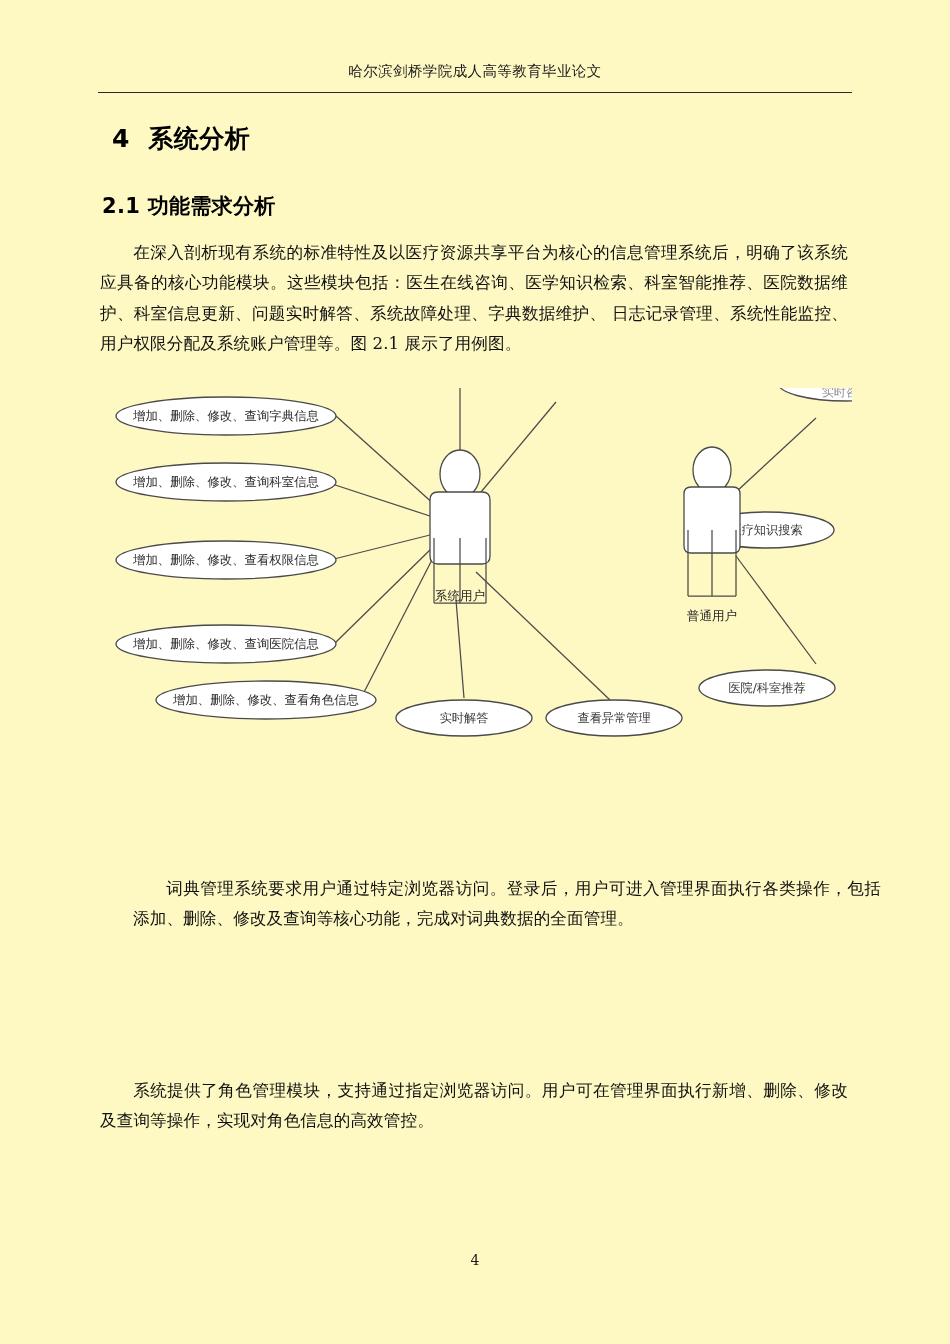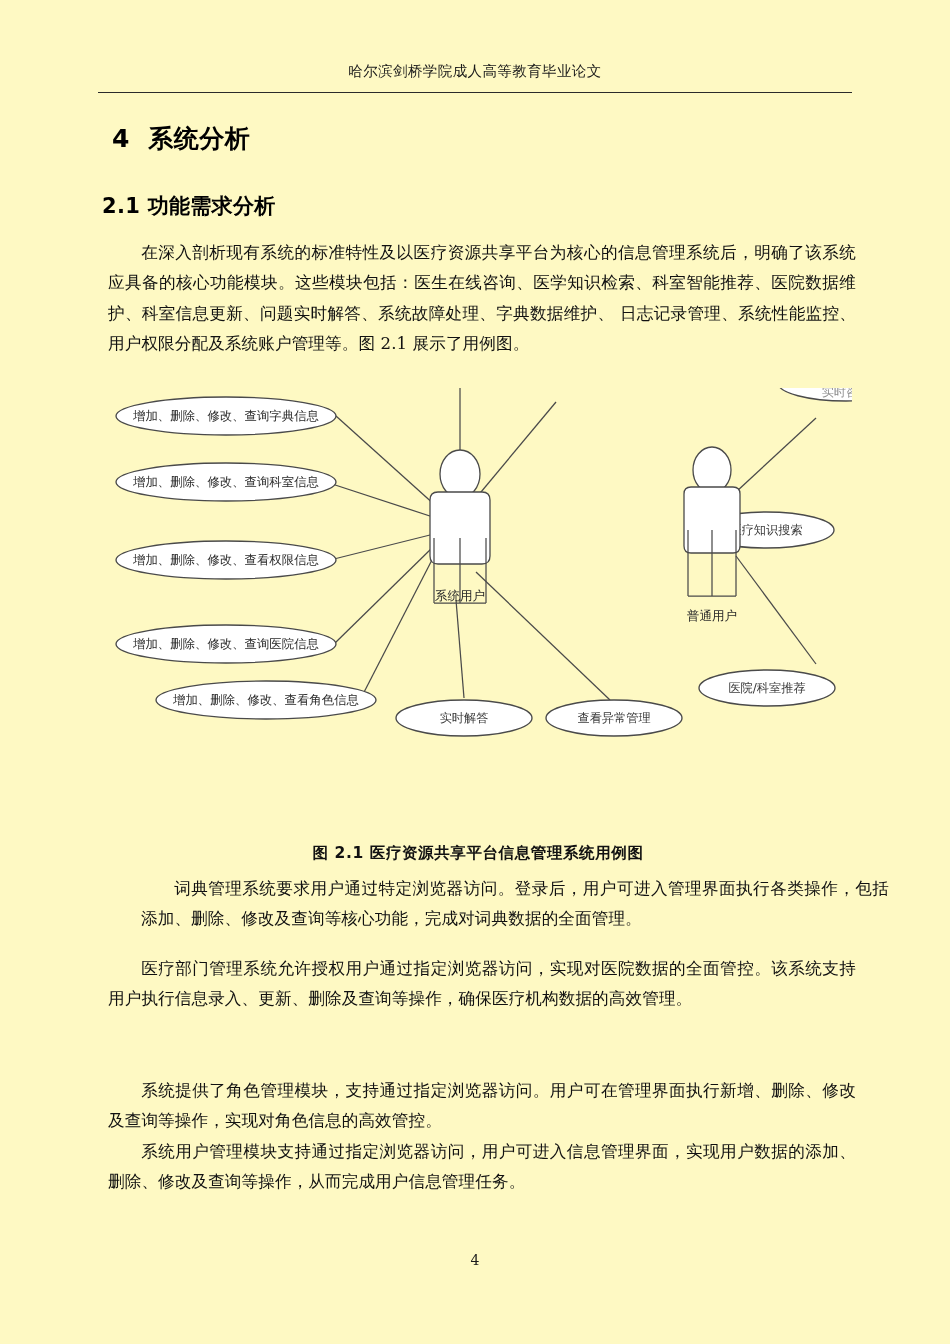--- a/index.html
+++ b/index.html
@@ -58,21 +58,21 @@
     font-size: 21px;
     font-weight: 700;
     letter-spacing: 0.3px;
     color: #000;
     white-space: pre;
   }
 
   
   .para {
     position: absolute;
-    left: 108px;
+    left: 100px;
     width: 748px;
     font-size: 16.6px;
     line-height: 30.4px;
     text-align: justify;
     text-justify: inter-character;
     text-indent: 2em;
     color: #111;
     letter-spacing: 0.1px;
   }
 
@@ -229,22 +229,19 @@
         <line class="uc-line" x1="584" y1="142" x2="584" y2="208"></line>
         <line class="uc-line" x1="632" y1="142" x2="632" y2="208"></line>
         <line class="uc-line" x1="608" y1="142" x2="608" y2="208"></line>
         <line class="uc-line" x1="584" y1="208" x2="632" y2="208"></line>
         <text class="actor-label" x="608" y="232">普通用户</text>
       </g>
 
     </svg>
   </div>
 
-  <div class="fig-caption">图 2.1 医疗资源共享平台信息管理系统用例图</div>
 
   <div class="para" style="top:874px;margin-left:33px;">词典管理系统要求用户通过特定浏览器访问。登录后，用户可进入管理界面执行各类操作，包括添加、删除、修改及查询等核心功能，完成对词典数据的全面管理。</div>
-  <div class="para" style="top:954px;">医疗部门管理系统允许授权用户通过指定浏览器访问，实现对医院数据的全面管控。该系统支持用户执行信息录入、更新、删除及查询等操作，确保医疗机构数据的高效管理。</div>
   <div class="para" style="top:1076px;">系统提供了角色管理模块，支持通过指定浏览器访问。用户可在管理界面执行新增、删除、修改及查询等操作，实现对角色信息的高效管控。</div>
-  <div class="para" style="top:1137px;">系统用户管理模块支持通过指定浏览器访问，用户可进入信息管理界面，实现用户数据的添加、删除、修改及查询等操作，从而完成用户信息管理任务。</div>
 
   <div class="page-number">4</div>
 
 </div>
 
 </body></html>

